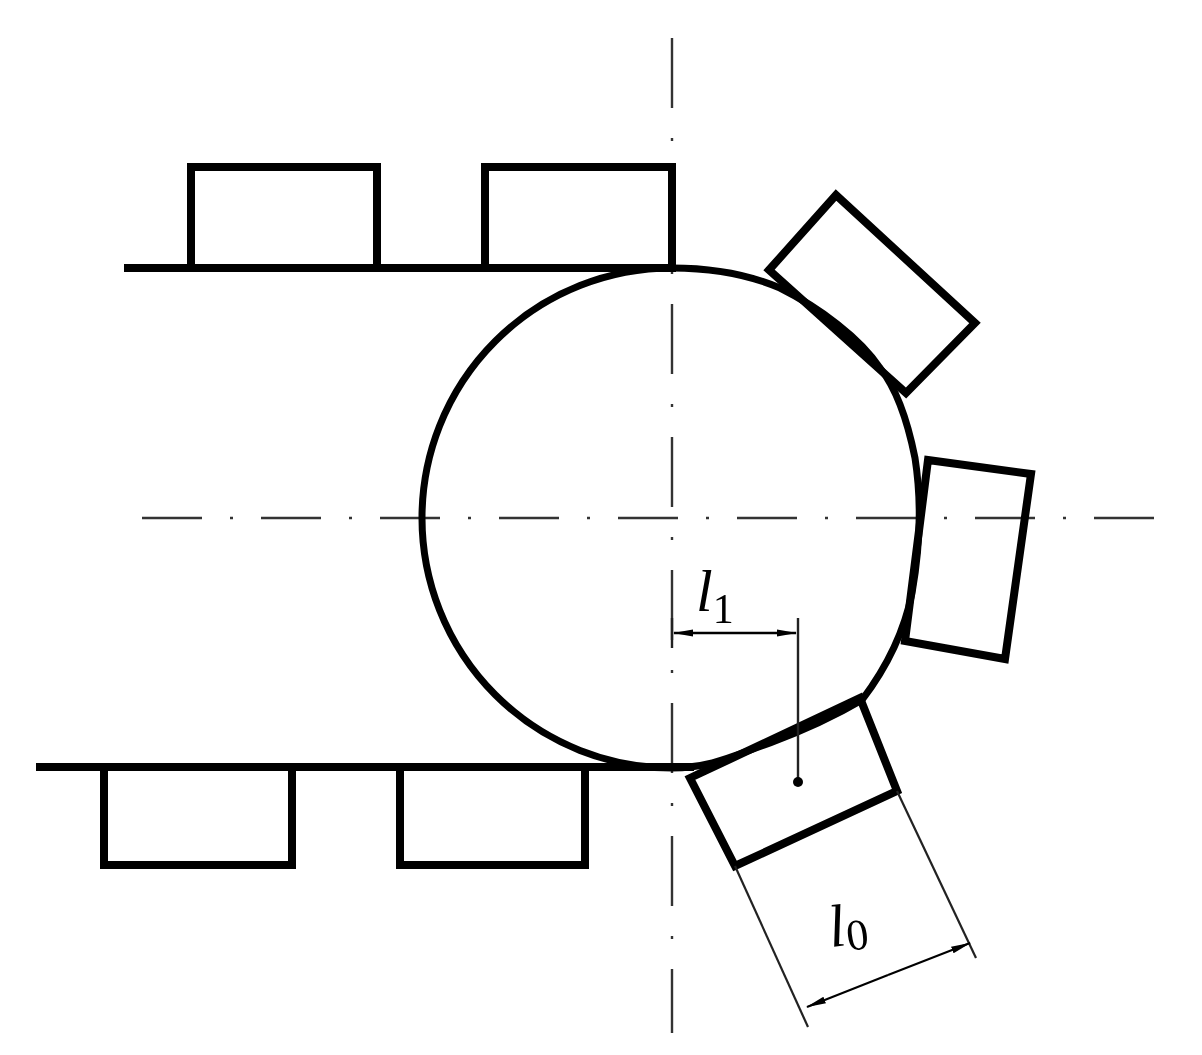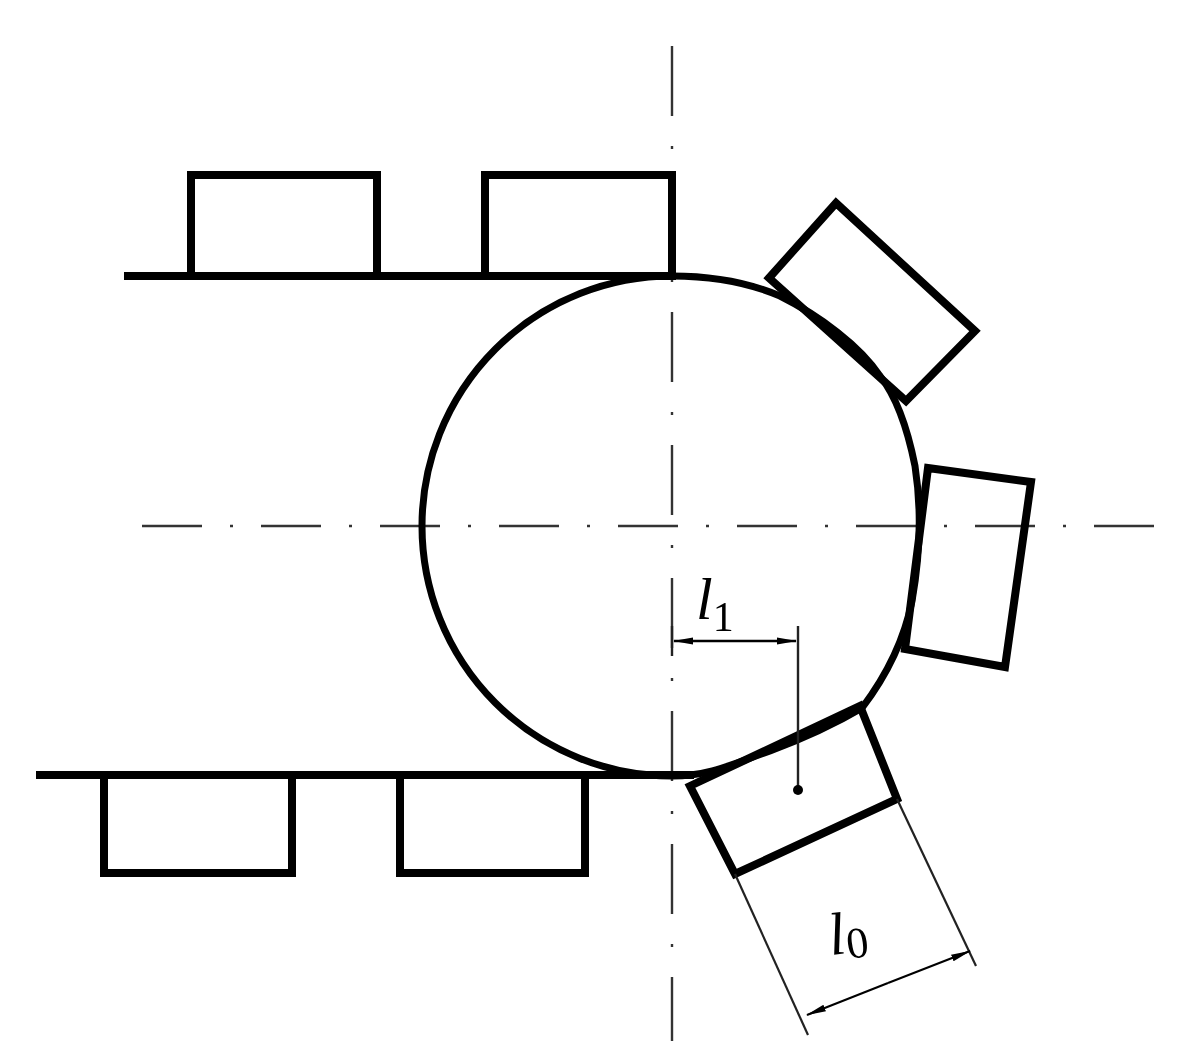--- a/index.html
+++ b/index.html
@@ -9,21 +9,21 @@
     }
     body {
       width: 1202px;
       height: 1055px;
       overflow: hidden;
       position: relative;
     }
     #diagram-root {
       position: absolute;
       left: 0;
-      top: 11px;
+      top: 3px;
       width: 1202px;
       height: 786px;
     }
     svg {
       display: block;
     }
     .thick {
       fill: none;
       stroke-linejoin: miter;
       stroke-linecap: square;

